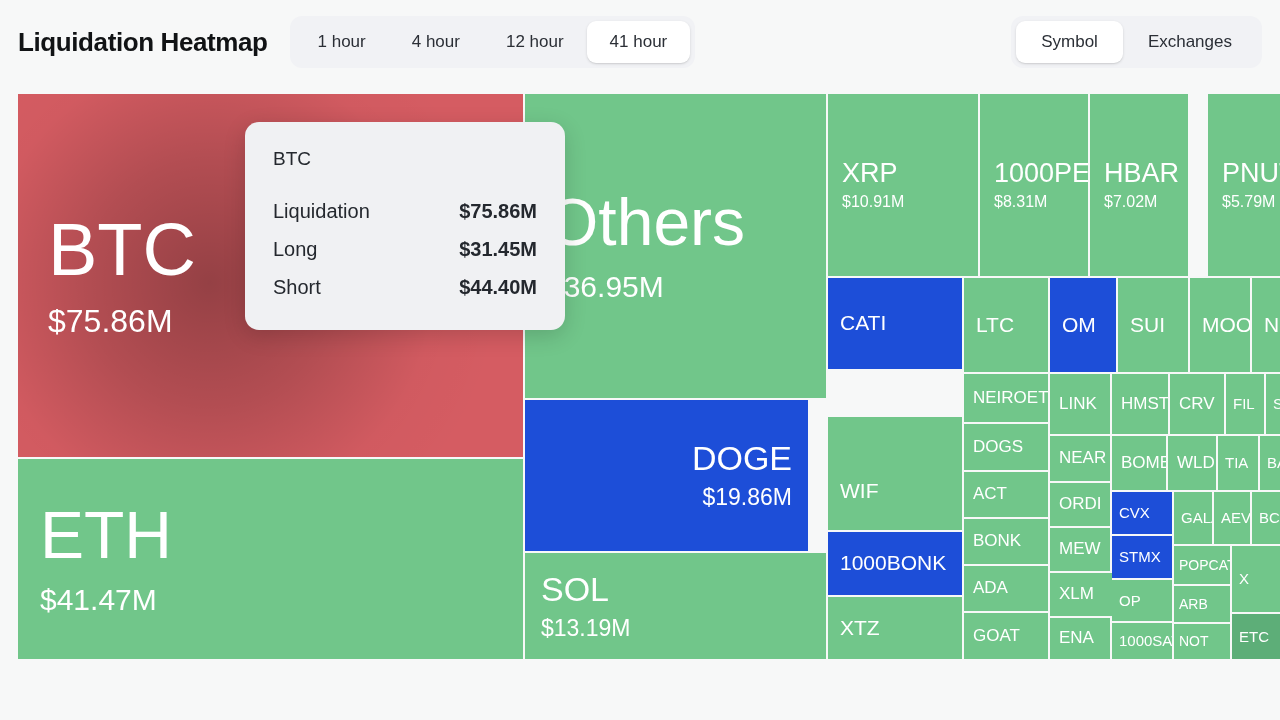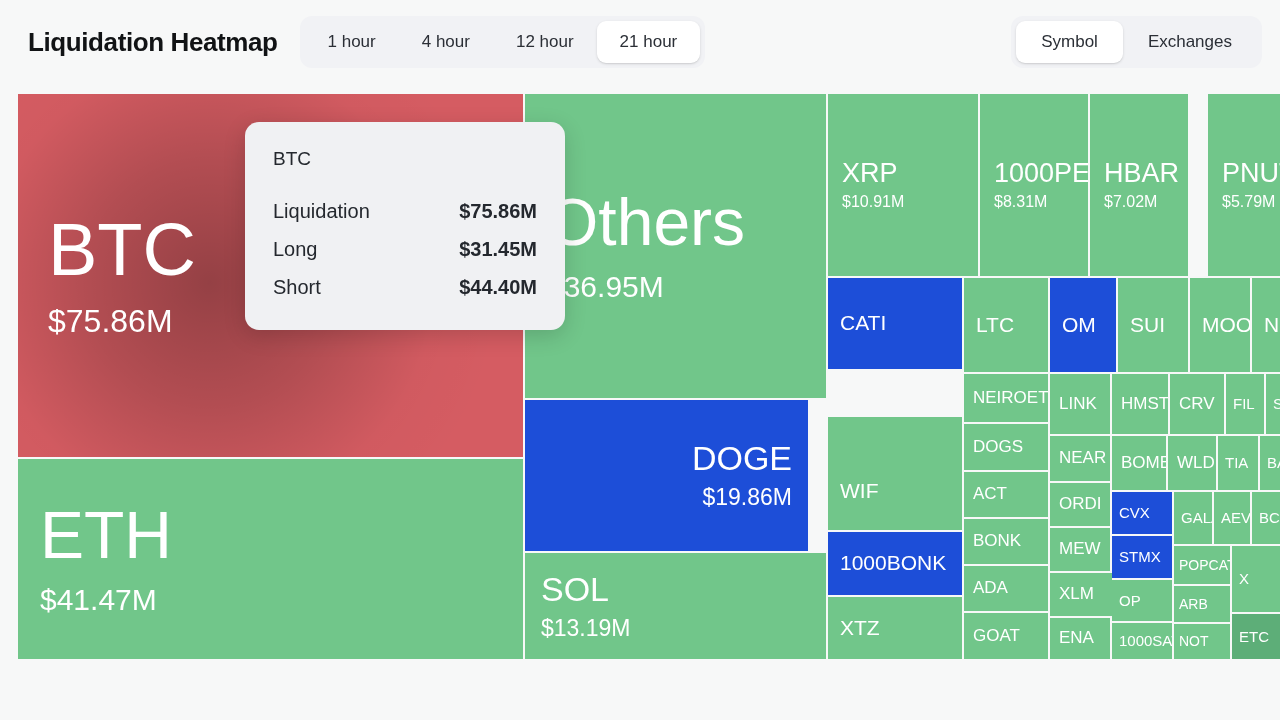--- a/index.html
+++ b/index.html
@@ -9,21 +9,21 @@
     font-family: "Liberation Sans", sans-serif;
     overflow: hidden;
   }
 
   
   .header {
     position: relative;
     height: 84px;
     display: flex;
     align-items: center;
-    padding: 0 28px;
+    padding: 0 18px;
   }
   .page-title {
     font-size: 26px;
     font-weight: bold;
     color: #111315;
     letter-spacing: -0.4px;
     white-space: nowrap;
   }
   .seg-group {
     display: flex;
@@ -126,21 +126,21 @@
 </style>
 </head>
 <body>
 
 <div class="header">
   <div class="page-title">Liquidation Heatmap</div>
   <div class="seg-group period-group" id="period-group">
       <div class="seg-item">1 hour</div>
       <div class="seg-item">4 hour</div>
       <div class="seg-item">12 hour</div>
-      <div class="seg-item active">21 hour</div>
+      <div class="seg-item active">41 hour</div>
     </div>
   <div class="seg-group mode-group" id="mode-group">
       <div class="seg-item active">Symbol</div>
       <div class="seg-item">Exchanges</div>
     </div>
 </div>
 
 <div class="treemap" id="treemap">
     <div class="tile s-xxl red hovered" style="left: 0px; top: 0px; width: 507px; height: 365px;">
       <div class="sym">BTC</div>

